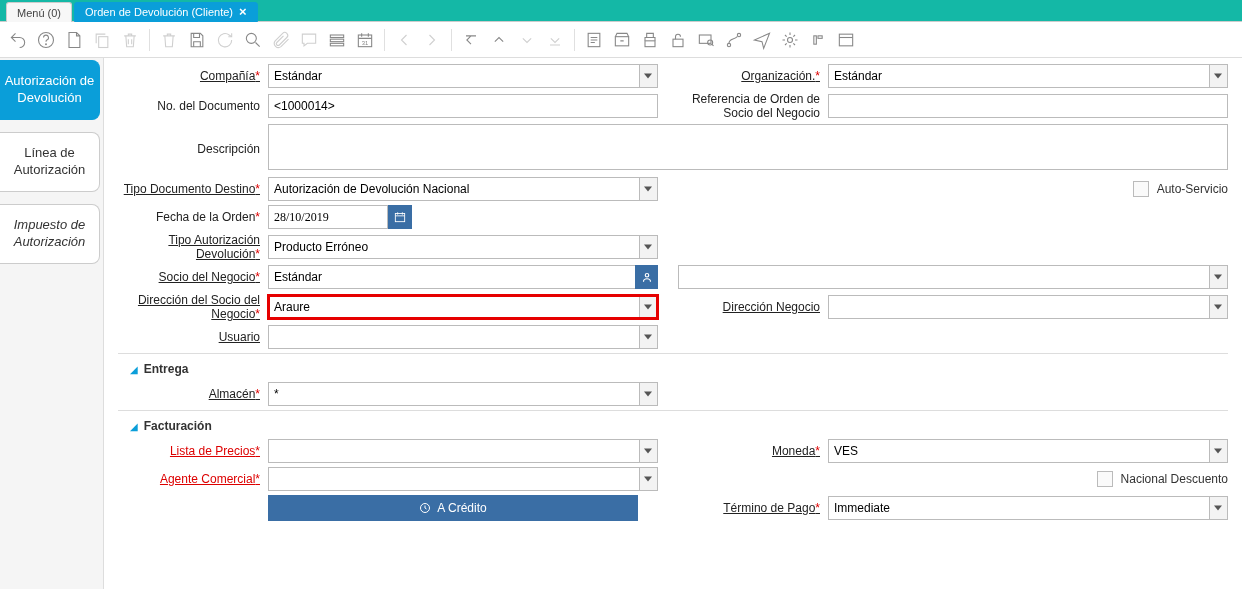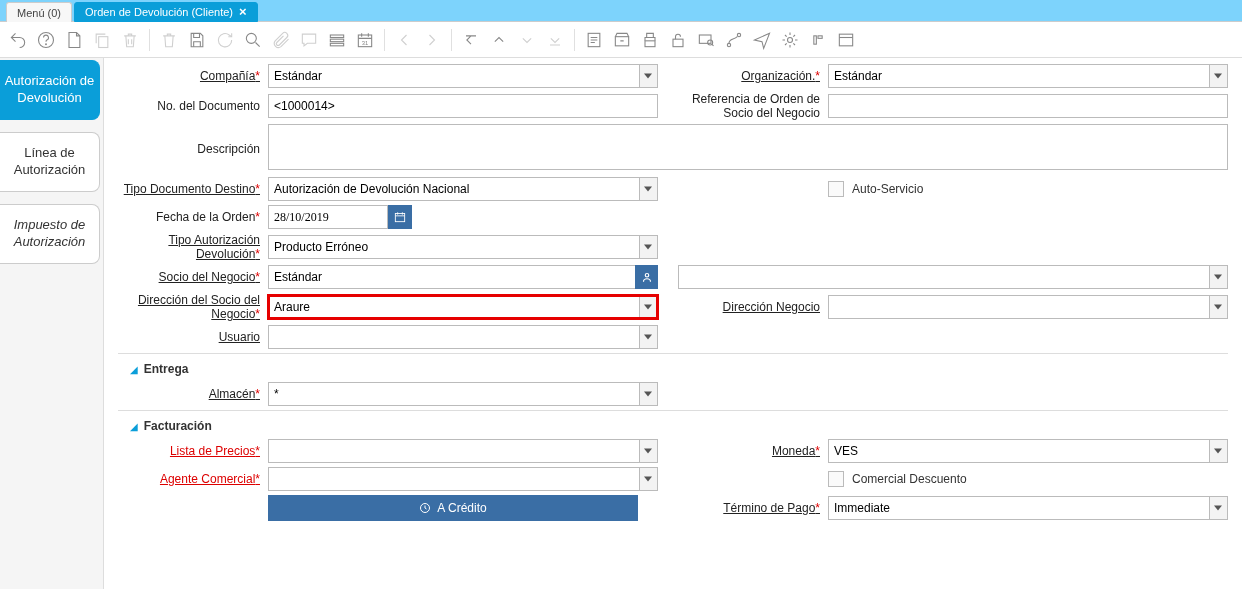--- a/index.html
+++ b/index.html
@@ -1,39 +1,39 @@
 <!DOCTYPE html>
 <html><head>
 <meta charset="utf-8">
 <style>
 * { box-sizing: border-box; margin: 0; padding: 0; font-family: Arial, sans-serif; }
 body { font-size: 12px; background: #fff; color: #333; }
 
-.tab-bar { background: #7dd3fc; border-bottom: 1px solid #ccc; display: flex; height: 22px; padding-left: 6px; }
+.tab-bar { background: #14b8a6; border-bottom: 1px solid #ccc; display: flex; height: 22px; padding-left: 6px; }
 .tab { height: 20px; padding: 3px 10px; margin-top: 2px; margin-right: 2px; border-radius: 3px 3px 0 0; cursor: pointer; font-size: 11px; display: flex; align-items: center; gap: 6px; }
 .tab.inactive { background: #f7f7f7; border: 1px solid #ccc; border-bottom: none; color: #444; }
 .tab.active { background: #0a9ed9; color: #fff; border: 1px solid #0a9ed9; }
 .tab .close { font-weight: bold; cursor: pointer; color: #fff; font-size: 13px; line-height: 10px; }
 
 .toolbar { height: 36px; border-bottom: 1px solid #ddd; display: flex; align-items: center; padding: 0 6px; gap: 4px; }
 .toolbar .ic { width: 24px; height: 24px; display: flex; align-items: center; justify-content: center; color: #777; cursor: pointer; border-radius: 3px; }
 .toolbar .ic svg { width: 20px; height: 20px; stroke: #888; fill: none; stroke-width: 1.3; }
 .toolbar .sep { width: 1px; height: 22px; background: #e0e0e0; margin: 0 3px; }
 
 .main-area { display: flex; height: calc(100vh - 58px); }
 
 .side-tabs { width: 104px; background: #f5f5f5; border-right: 1px solid #ddd; padding-top: 2px; }
 .side-tab { width: 100px; height: 60px; margin-bottom: 12px; background: #fff; border: 1px solid #ccc; border-left: none; border-radius: 0 8px 8px 0; display: flex; align-items: center; justify-content: center; text-align: center; padding: 4px; cursor: pointer; font-size: 13px; line-height: 1.3; }
 .side-tab.active { background: #0a9ed9; color: #fff; border-color: #0a9ed9; }
 
 .form-scroll { flex: 1; overflow-y: scroll; padding: 6px 14px; position: relative; }
 .form-row { display: flex; margin-bottom: 4px; }
 .form-col { display: flex; align-items: center; }
 .col-left { width: 540px; }
-.col-right { flex: 1; margin-left: 20px; }
+.col-right { flex: 1; margin-left: 20px; justify-content: flex-end; }
 
 .lbl { width: 150px; text-align: right; padding-right: 8px; font-size: 12px; color: #222; }
 .lbl.u { text-decoration: underline; }
 .lbl .req { color: #d00; }
 .lbl.red { color: #d00; text-decoration: underline; }
 
 .ctrl { flex: 1; position: relative; }
 .inp { width: 100%; height: 24px; border: 1px solid #bbb; padding: 2px 5px; font-size: 12px; }
 .inp.tall { height: 46px; resize: none; }
 .combo { display: flex; width: 100%; }
@@ -513,21 +513,21 @@
                   <path d="M0 2h10L5 8z"></path>
                 </svg>
               </div>
             </div>
           </div>
       </div>
       <div class="form-col col-right">
         <label class="lbl"></label>
         <div class="checkbox-row">
             <div class="chk"></div>
-            <span>Comercial Descuento</span>
+            <span>Nacional Descuento</span>
           </div>
       </div>
     </div>
 
     <div class="form-row">
       <div class="form-col col-left">
         <label class="lbl"></label>
         <div class="ctrl">
             <button class="big-btn">
               <svg width="12" height="12" viewBox="0 0 24 24" stroke="#fff" fill="none" stroke-width="2">

